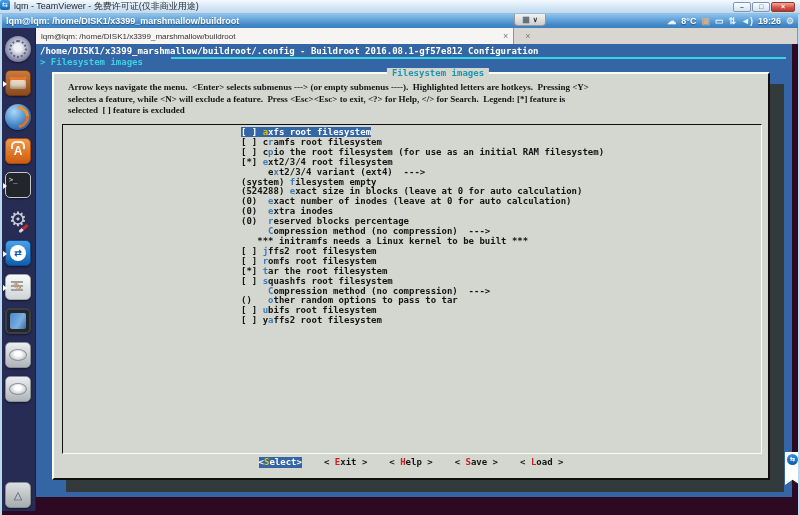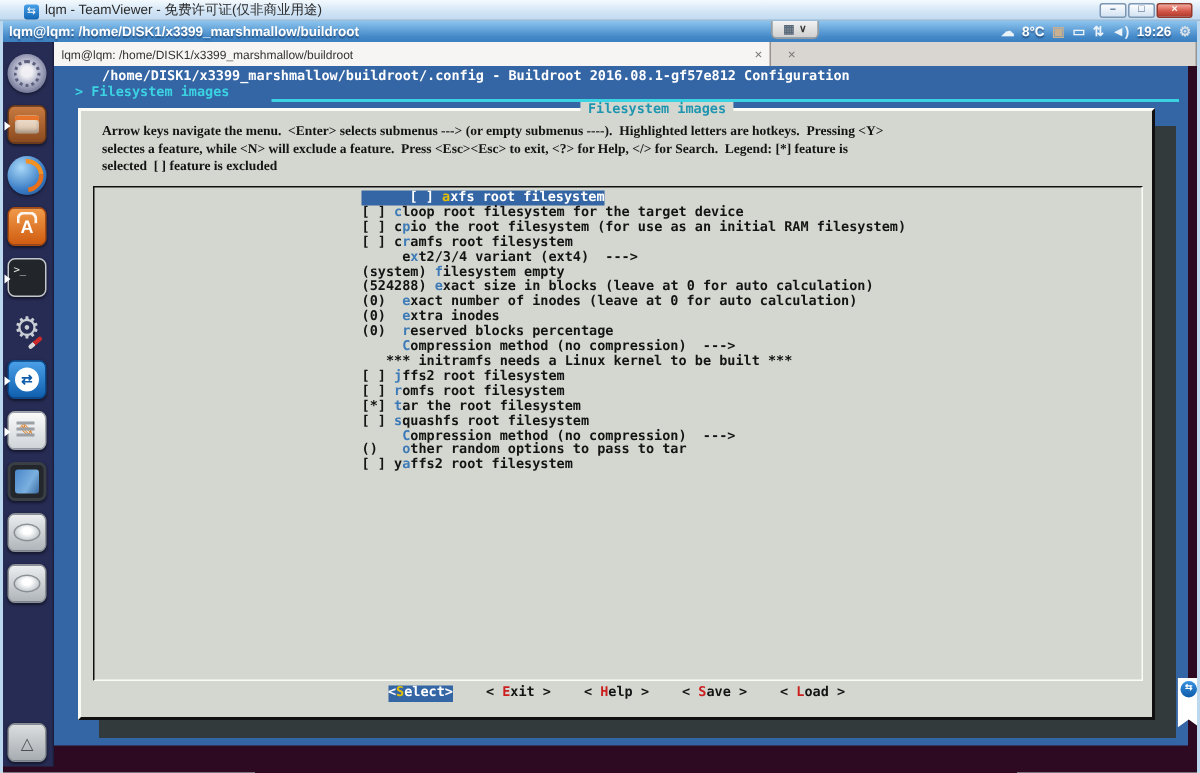--- a/index.html
+++ b/index.html
@@ -9,21 +9,21 @@
     --button_hot_red:#cc2020; --wallpaper:#2d0a21; --launcher_bg:#272c55;
   }
   *{margin:0;padding:0;box-sizing:border-box;}
   html,body{width:800px;height:515px;overflow:hidden;}
   body{font-family:"Liberation Sans",sans-serif;background:#cfe4f7;position:relative;}
 
   
   .tv{position:absolute;inset:0;background:#bcd8ee;}
   .tv-titlebar{position:absolute;left:0;top:0;width:800px;height:14px;
     background:linear-gradient(#f4fafe,#d4e6f6 55%,#c2daf0);border-bottom:1px solid #9cbcd8;
-    display:flex;align-items:flex-end;padding:0 16px;font-size:9px;color:#2a2a2a;}
+    display:flex;align-items:flex-start;padding:0 0;font-size:9px;color:#2a2a2a;}
   .tv-logo{width:10px;height:10px;border-radius:2px;background:linear-gradient(#49a0e8,#1266b4);
     color:#fff;font-size:7px;line-height:10px;text-align:center;margin-right:4px;flex:0 0 auto;}
   .tv-title{white-space:nowrap;overflow:hidden;}
   .wcontrols{position:absolute;right:5px;top:2px;display:flex;gap:1px;}
   .wbtn{width:18px;height:10px;border:1px solid #7e98b4;border-radius:2px;
     background:linear-gradient(#fdfeff,#d2e2f2);color:#3a5a7a;font-size:7px;line-height:8px;
     text-align:center;font-weight:bold;}
   .wbtn.close{width:24px;background:linear-gradient(#f4a79a,#d4584a 55%,#b03a2c);
     color:#fff;border-color:#93392b;}
 
@@ -93,38 +93,38 @@
   .ic-disk-1,.ic-disk-2{background:linear-gradient(#eceef0,#aeb4b8);border:1px solid #8a9094;}
   .ic-disk-1::after,.ic-disk-2::after{content:"";width:16px;height:10px;border-radius:50%;
     background:radial-gradient(ellipse at 50% 40%,#ffffff 0 25%,#c8ced2 70%,#9aa0a4);border:1px solid #8a9094;}
   .ic-trash{position:absolute;left:3px;bottom:3px;margin:0;background:linear-gradient(#dcdee0,#a6acb0);
     border:1px solid #888e92;color:#4a5054;font-size:11px;}
 
   
   .terminal{position:absolute;left:34px;top:30px;width:756px;height:453px;
     background:var(--terminal_blue);
     font-family:"DejaVu Sans Mono",monospace;font-weight:bold;font-size:9px;color:#fff;}
-  .l1{padding:2px 0 0 4px;white-space:nowrap;line-height:11px;margin-left:28px;}
-  .l2{display:flex;align-items:flex-end;padding-left:14px;line-height:11px;color:var(--breadcrumb_cyan);gap:24px;}
+  .l1{padding:2px 0 0 4px;white-space:nowrap;line-height:11px;}
+  .l2{display:flex;align-items:flex-start;padding-left:4px;line-height:11px;color:var(--breadcrumb_cyan);gap:24px;}
   .l2 .rule{flex:1;height:2px;background:var(--breadcrumb_cyan);margin:0 6px 0 4px;}
 
   .dialog{position:absolute;left:16px;top:28px;width:718px;height:408px;
     background:var(--dialog_bg);color:var(--dialog_text);
     border:2px solid;border-color:#fbfbf6 #101010 #101010 #fbfbf6;
     box-shadow:14px 12px 0 0 var(--shadow);}
   .dtitle{position:absolute;top:-6px;left:50%;transform:translateX(-50%);
     background:var(--dialog_bg);padding:0 5px;color:var(--title_cyan);white-space:nowrap;margin-left:27px;}
   .dhelp{position:absolute;left:14px;top:8px;line-height:11.6px;white-space:pre;font-family:Liberation Serif, serif;}
 
   .menubox{position:absolute;left:8px;top:50px;width:700px;height:330px;
     border:1px solid;border-color:#101010 #fbfbf6 #fbfbf6 #101010;
     padding:3px 0 0 178px;overflow:hidden;}
   .mline{white-space:pre;line-height:9.9px;font-size:9px;}
   .hot{color:var(--hotkey_blue);}
-  .sel{background:var(--select_bg);color:#fff;padding-left:32px;}
+  .sel{background:var(--select_bg);color:#fff;}
   .sel .hot{color:var(--select_hot);}
 
   .btnrow{position:absolute;left:0;right:0;top:383px;display:flex;justify-content:center;gap:22px;}
   .dbtn{white-space:pre;line-height:11px;}
   .dbtn .bhot{color:var(--button_hot_red);}
   .dbtn.active{background:var(--select_bg);color:#fff;}
   .dbtn.active .bhot{color:var(--select_hot);}
 
   
   .tv-flag{position:absolute;right:-2px;top:438px;width:15px;height:33px;background:#fff;
@@ -217,37 +217,38 @@
         <span class="rule" data-name="breadcrumb-rule"></span>
       </div>
 
       <div class="dialog" data-name="menuconfig-dialog">
         <div class="dtitle" data-name="dialog-title">Filesystem images</div>
         <div class="dhelp" data-name="dialog-help"><span data-name="help-line">Arrow keys navigate the menu.  &lt;Enter&gt; selects submenus ---&gt; (or empty submenus ----).  Highlighted letters are hotkeys.  Pressing &lt;Y&gt;</span>
 <span data-name="help-line">selectes a feature, while &lt;N&gt; will exclude a feature.  Press &lt;Esc&gt;&lt;Esc&gt; to exit, &lt;?&gt; for Help, &lt;/&gt; for Search.  Legend: [*] feature is</span>
 <span data-name="help-line">selected  [ ] feature is excluded</span></div>
         <div class="menubox" data-name="menu-list">
             <div class="mline" data-name="menu-item"><span class="sel"><span>[ ] </span><span></span><span class="hot">a</span><span>xfs root filesystem</span></span></div>
-            <div class="mline" data-name="menu-item"><span><span>[ ] </span><span></span><span class="hot">c</span><span>loop root filesystem for the target device</span></span></div>
+            <div class="mline" data-name="menu-item"><span><span>[ ] </span><span>c</span><span class="hot">r</span><span>amfs root filesystem</span></span></div>
             <div class="mline" data-name="menu-item"><span><span>[ ] </span><span>c</span><span class="hot">p</span><span>io the root filesystem (for use as an initial RAM filesystem)</span></span></div>
-            <div class="mline" data-name="menu-item"><span><span>[ ] </span><span>c</span><span class="hot">r</span><span>amfs root filesystem</span></span></div>
+            <div class="mline" data-name="menu-item"><span><span>[*] </span><span></span><span class="hot">e</span><span>xt2/3/4 root filesystem</span></span></div>
             <div class="mline" data-name="menu-item"><span><span>     </span><span>e</span><span class="hot">x</span><span>t2/3/4 variant (ext4)  ---&gt;</span></span></div>
             <div class="mline" data-name="menu-item"><span><span>(system) </span><span></span><span class="hot">f</span><span>ilesystem empty</span></span></div>
             <div class="mline" data-name="menu-item"><span><span>(524288) </span><span></span><span class="hot">e</span><span>xact size in blocks (leave at 0 for auto calculation)</span></span></div>
             <div class="mline" data-name="menu-item"><span><span>(0)  </span><span></span><span class="hot">e</span><span>xact number of inodes (leave at 0 for auto calculation)</span></span></div>
             <div class="mline" data-name="menu-item"><span><span>(0)  </span><span></span><span class="hot">e</span><span>xtra inodes</span></span></div>
             <div class="mline" data-name="menu-item"><span><span>(0)  </span><span></span><span class="hot">r</span><span>eserved blocks percentage</span></span></div>
             <div class="mline" data-name="menu-item"><span><span>     </span><span></span><span class="hot">C</span><span>ompression method (no compression)  ---&gt;</span></span></div>
             <div class="mline" data-name="menu-item"><span><span>   </span><span>*** initramfs needs a Linux kernel to be built ***</span><span class="hot"></span><span></span></span></div>
             <div class="mline" data-name="menu-item"><span><span>[ ] </span><span></span><span class="hot">j</span><span>ffs2 root filesystem</span></span></div>
             <div class="mline" data-name="menu-item"><span><span>[ ] </span><span></span><span class="hot">r</span><span>omfs root filesystem</span></span></div>
             <div class="mline" data-name="menu-item"><span><span>[*] </span><span></span><span class="hot">t</span><span>ar the root filesystem</span></span></div>
             <div class="mline" data-name="menu-item"><span><span>[ ] </span><span></span><span class="hot">s</span><span>quashfs root filesystem</span></span></div>
             <div class="mline" data-name="menu-item"><span><span>     </span><span></span><span class="hot">C</span><span>ompression method (no compression)  ---&gt;</span></span></div>
             <div class="mline" data-name="menu-item"><span><span>()   </span><span></span><span class="hot">o</span><span>ther random options to pass to tar</span></span></div>
+            <div class="mline" data-name="menu-item"><span><span>[ ] </span><span></span><span class="hot">u</span><span>bifs root filesystem</span></span></div>
             <div class="mline" data-name="menu-item"><span><span>[ ] </span><span>y</span><span class="hot">a</span><span>ffs2 root filesystem</span></span></div>
           </div>
         <div class="btnrow" data-name="button-row">
             <span class="dbtn active" data-name="select-button"><span>&lt;</span><span class="bhot">S</span><span>elect&gt;</span></span>
             <span class="dbtn" data-name="exit-button"><span>&lt; </span><span class="bhot">E</span><span>xit &gt;</span></span>
             <span class="dbtn" data-name="help-button"><span>&lt; </span><span class="bhot">H</span><span>elp &gt;</span></span>
             <span class="dbtn" data-name="save-button"><span>&lt; </span><span class="bhot">S</span><span>ave &gt;</span></span>
             <span class="dbtn" data-name="load-button"><span>&lt; </span><span class="bhot">L</span><span>oad &gt;</span></span>
           </div>
       </div>

